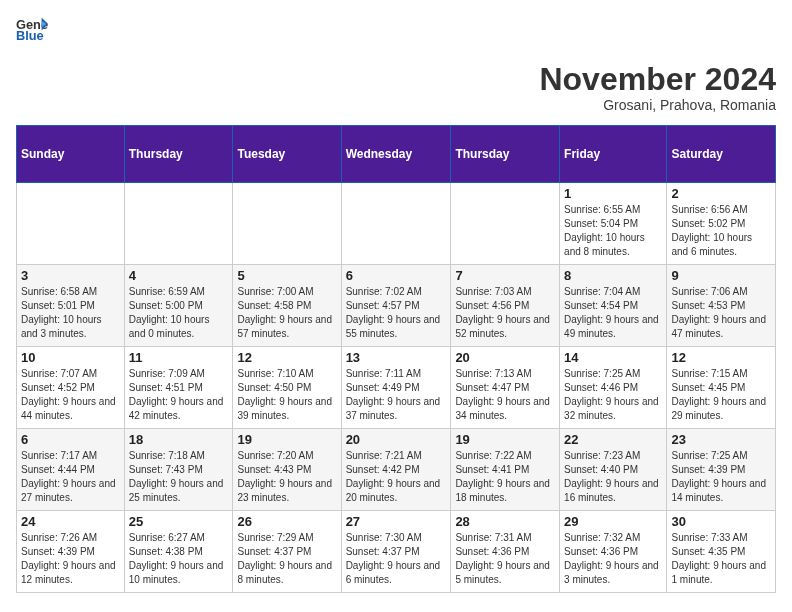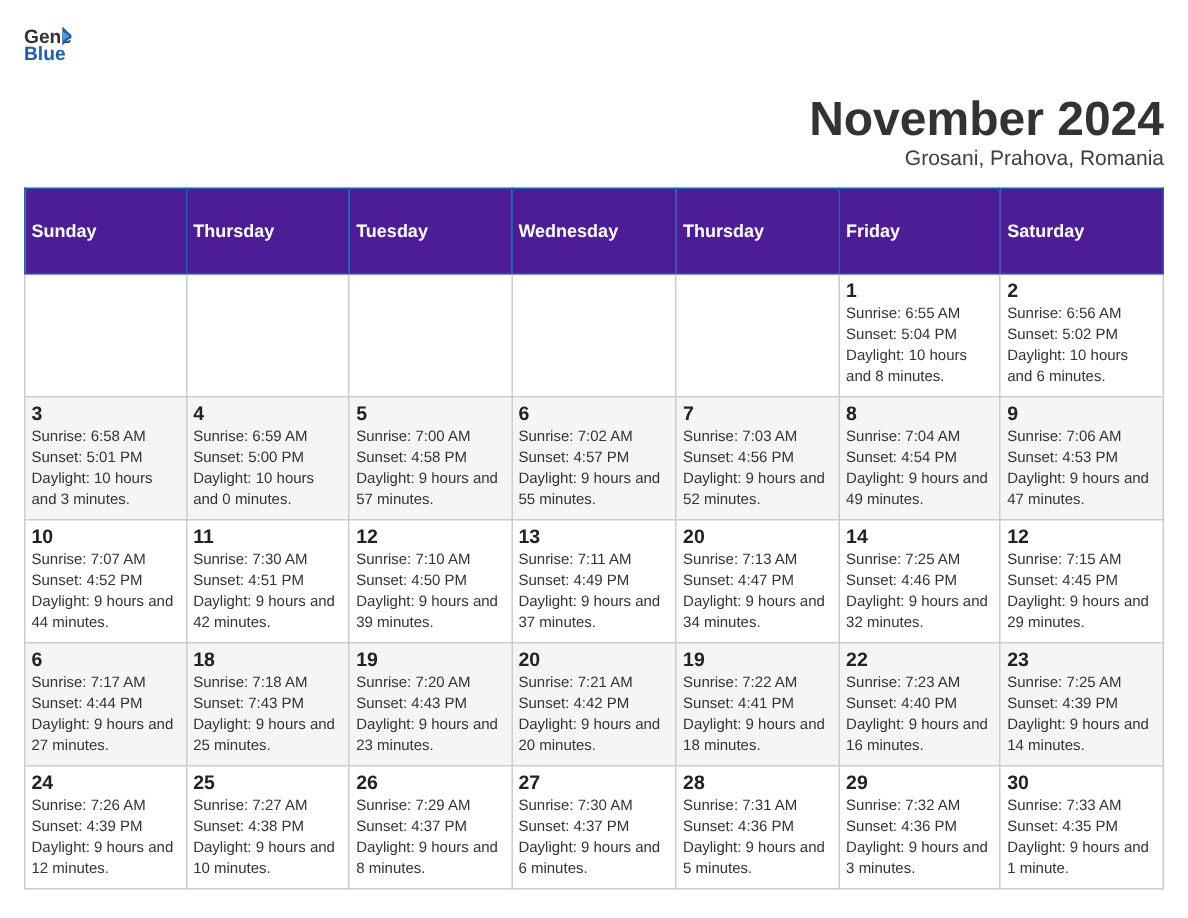--- a/index.html
+++ b/index.html
@@ -181,21 +181,21 @@
         </tr>
         <tr>
           <td>
             <span class="day-number">10</span>
             <div class="day-info">Sunrise: 7:07 AM
 Sunset: 4:52 PM
 Daylight: 9 hours and 44 minutes.</div>
           </td>
           <td>
             <span class="day-number">11</span>
-            <div class="day-info">Sunrise: 7:30 AM
+            <div class="day-info">Sunrise: 7:09 AM
 Sunset: 4:51 PM
 Daylight: 9 hours and 42 minutes.</div>
           </td>
           <td>
             <span class="day-number">12</span>
             <div class="day-info">Sunrise: 7:10 AM
 Sunset: 4:50 PM
 Daylight: 9 hours and 39 minutes.</div>
           </td>
           <td>
@@ -269,21 +269,21 @@
         </tr>
         <tr>
           <td>
             <span class="day-number">24</span>
             <div class="day-info">Sunrise: 7:26 AM
 Sunset: 4:39 PM
 Daylight: 9 hours and 12 minutes.</div>
           </td>
           <td>
             <span class="day-number">25</span>
-            <div class="day-info">Sunrise: 7:27 AM
+            <div class="day-info">Sunrise: 6:27 AM
 Sunset: 4:38 PM
 Daylight: 9 hours and 10 minutes.</div>
           </td>
           <td>
             <span class="day-number">26</span>
             <div class="day-info">Sunrise: 7:29 AM
 Sunset: 4:37 PM
 Daylight: 9 hours and 8 minutes.</div>
           </td>
           <td>

